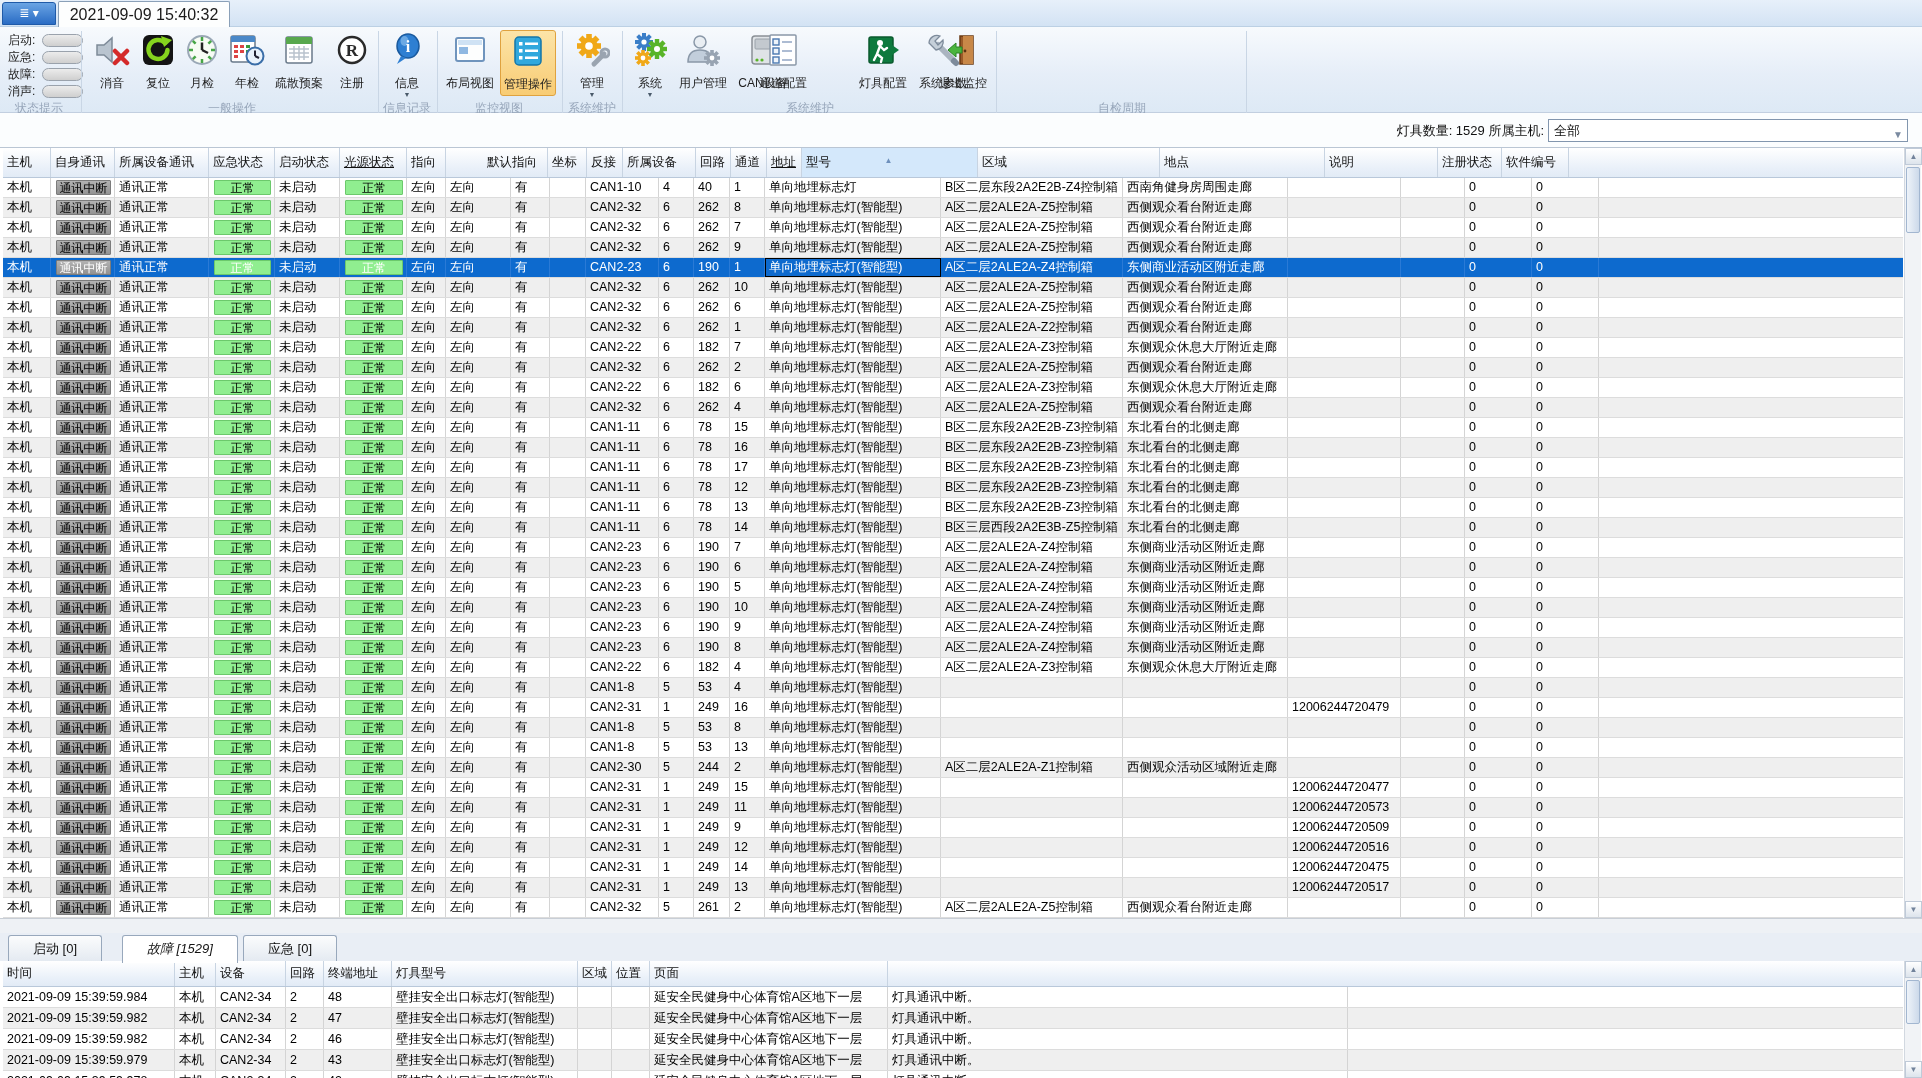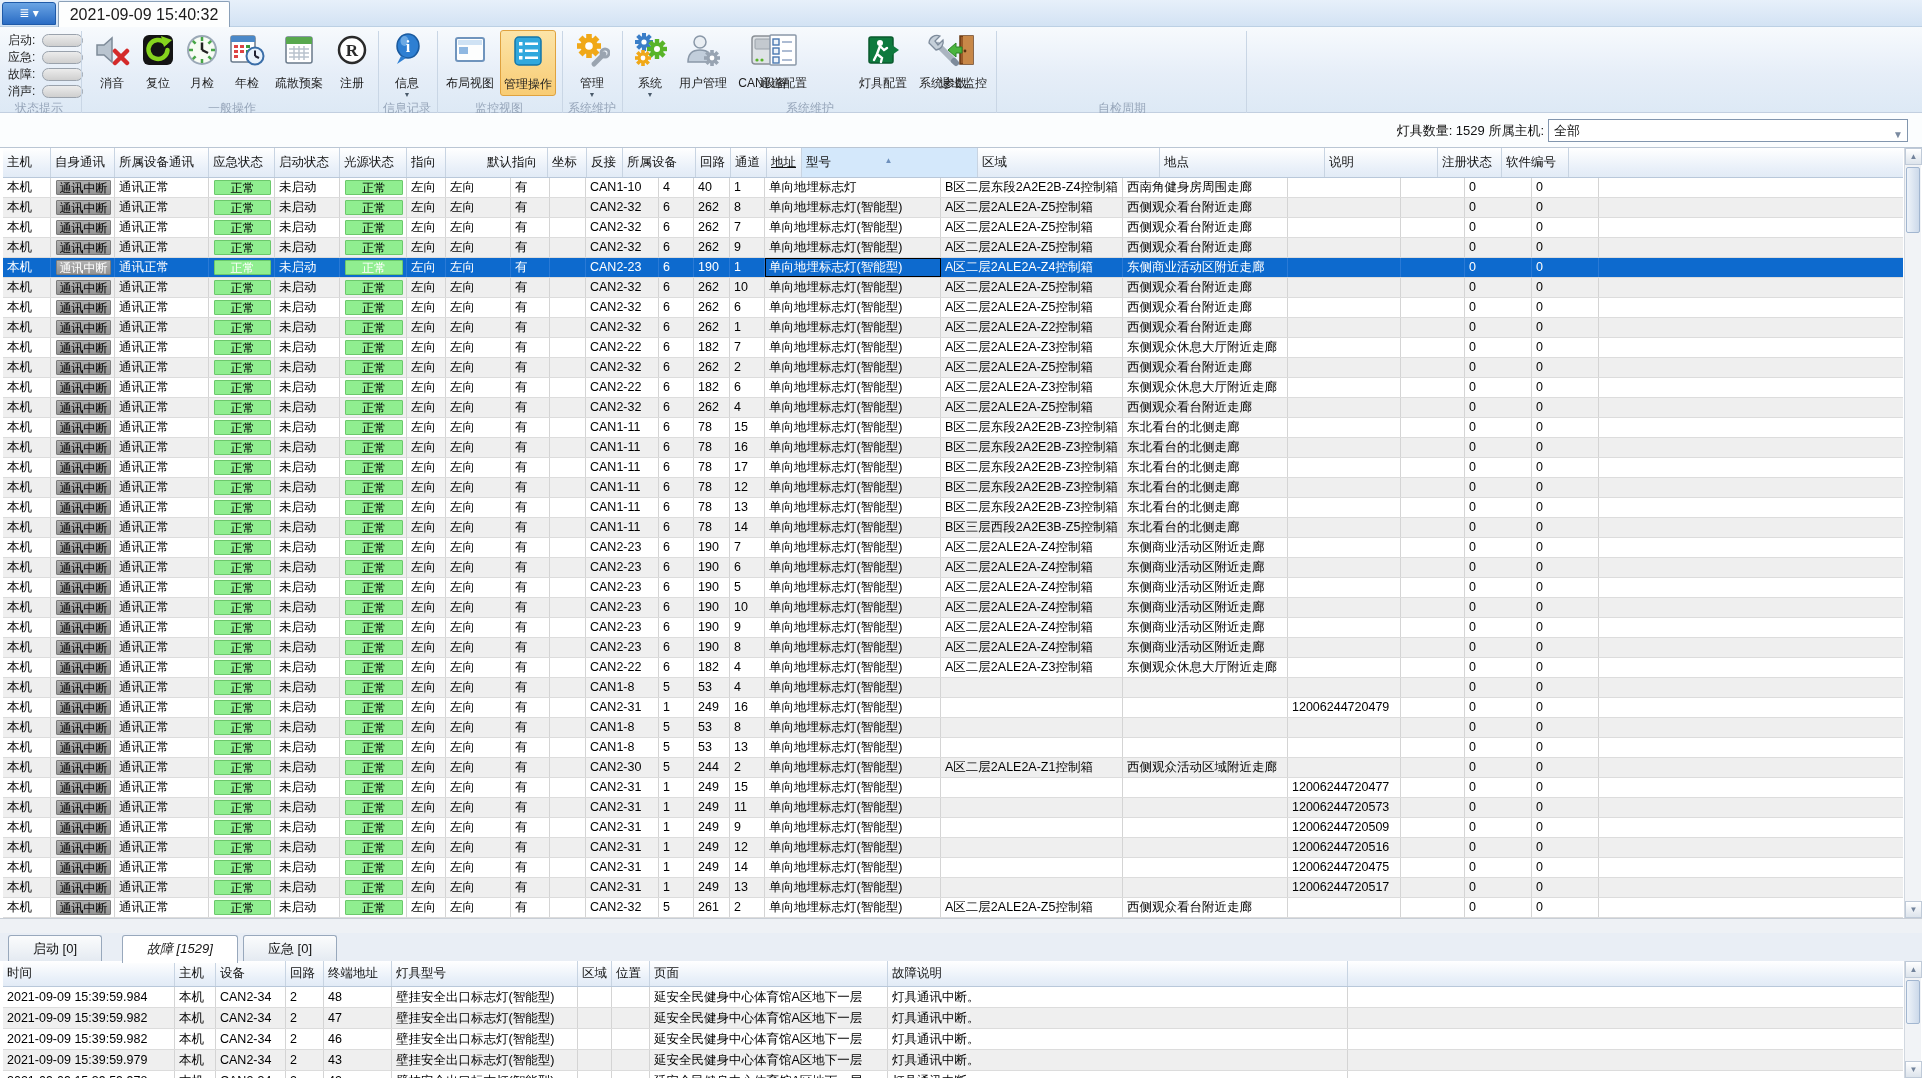--- a/index.html
+++ b/index.html
@@ -348,21 +348,21 @@
   </div>
 </div>
 
 <div id="maintable">
   <div class="hrow" id="mainhead">
       <div class="hcell" style="width: 48px;"><span>主机</span></div>
       <div class="hcell" style="width: 64px;"><span>自身通讯</span></div>
       <div class="hcell" style="width: 94px;"><span>所属设备通讯</span></div>
       <div class="hcell" style="width: 66px;"><span>应急状态</span></div>
       <div class="hcell" style="width: 65px;"><span>启动状态</span></div>
-      <div class="hcell" style="width: 67px;"><span>光源状态</span></div>
+      <div class="hcell" style="width: 67px; text-decoration: underline;"><span>光源状态</span></div>
       <div class="hcell" style="width: 39px;"><span>指向</span></div>
       <div class="hcell" style="width: 65px; margin-left: 37px;"><span>默认指向</span></div>
       <div class="hcell" style="width: 39px;"><span>坐标</span></div>
       <div class="hcell" style="width: 36px;"><span>反接</span></div>
       <div class="hcell" style="width: 73px;"><span>所属设备</span></div>
       <div class="hcell" style="width: 35px;"><span>回路</span></div>
       <div class="hcell" style="width: 36px;"><span>通道</span></div>
       <div class="hcell" style="width: 35px; text-decoration: underline;"><span>地址</span></div>
       <div class="hcell sorted" style="width: 176px;"><span>型号</span><span class="sortglyph">▲</span></div>
       <div class="hcell" style="width: 182px;"><span>区域</span></div>
@@ -1500,21 +1500,20 @@
   <div class="hrow" id="faulthead">
       <div class="hcell" style="width: 172px;">时间</div>
       <div class="hcell" style="width: 41px;">主机</div>
       <div class="hcell" style="width: 70px;">设备</div>
       <div class="hcell" style="width: 38px;">回路</div>
       <div class="hcell" style="width: 68px;">终端地址</div>
       <div class="hcell" style="width: 186px;">灯具型号</div>
       <div class="hcell" style="width: 34px;">区域</div>
       <div class="hcell" style="width: 38px;">位置</div>
       <div class="hcell" style="width: 238px;">页面</div>
-      <div class="hcell" style="width: 460px;">故障说明</div>
     </div>
   <div id="faultbody">
       <div class="drow">
         <div class="dcell" style="width: 172px;">2021-09-09 15:39:59.984</div>
         <div class="dcell" style="width: 41px;">本机</div>
         <div class="dcell" style="width: 70px;">CAN2-34</div>
         <div class="dcell" style="width: 38px;">2</div>
         <div class="dcell" style="width: 68px;">48</div>
         <div class="dcell" style="width: 186px;">壁挂安全出口标志灯(智能型)</div>
         <div class="dcell" style="width: 34px;"></div>

